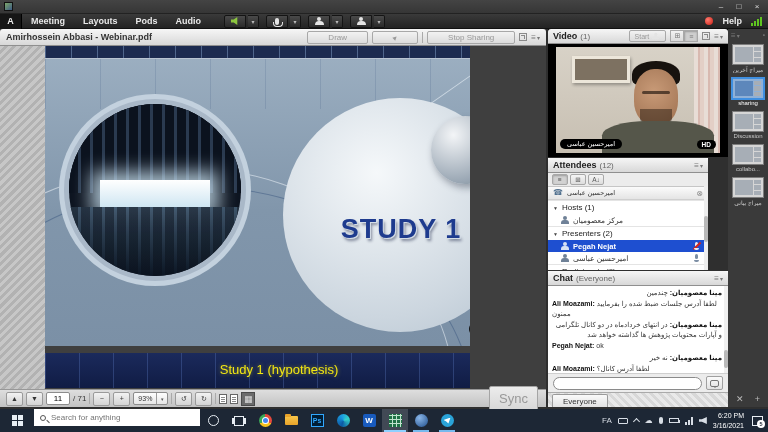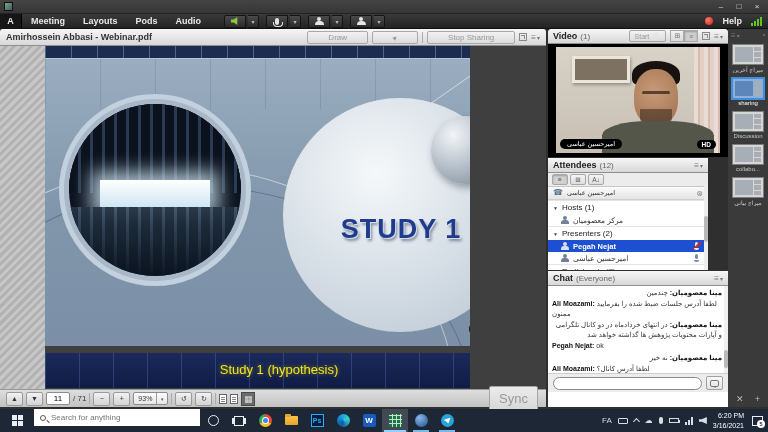--- a/index.html
+++ b/index.html
@@ -445,20 +445,23 @@
     </div>
     <div class="chscroll">
         <div class="chthumb"></div>
       </div>
     <div class="chatinput">
       <input class="cin" style="">
       <div class="sendbtn">
           <span class="bub"></span>
         </div>
     </div>
+    <div class="tabbar">
+      <div class="tab">Everyone</div>
+    </div>
   </div>
 
   <div class="sidebar">
     <div class="sbtop">
       <span class="pmenu">
           <span>≡</span>
           <span class="dd">▾</span>
         </span>
       <span>▫</span>
     </div>

